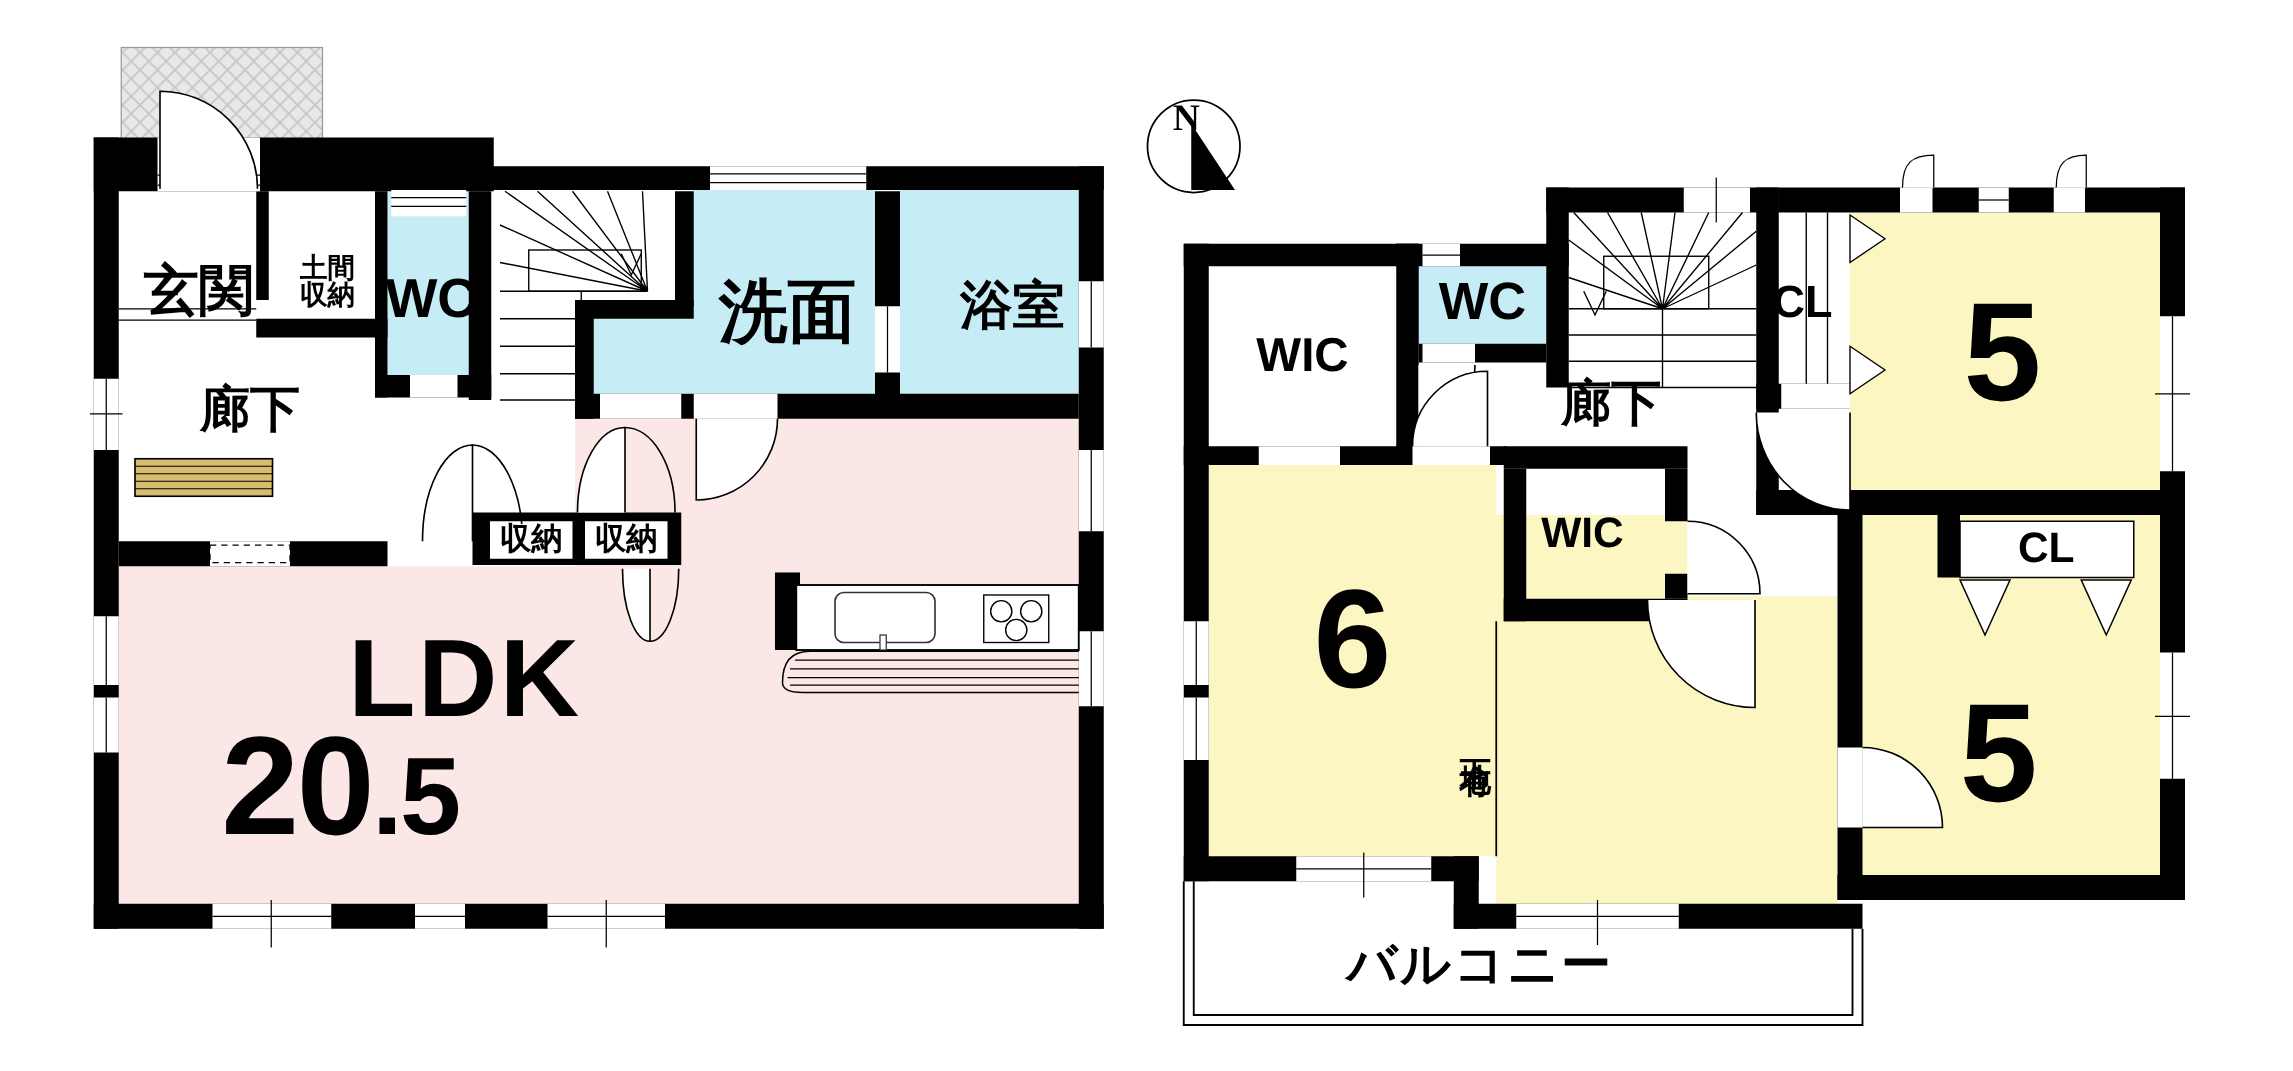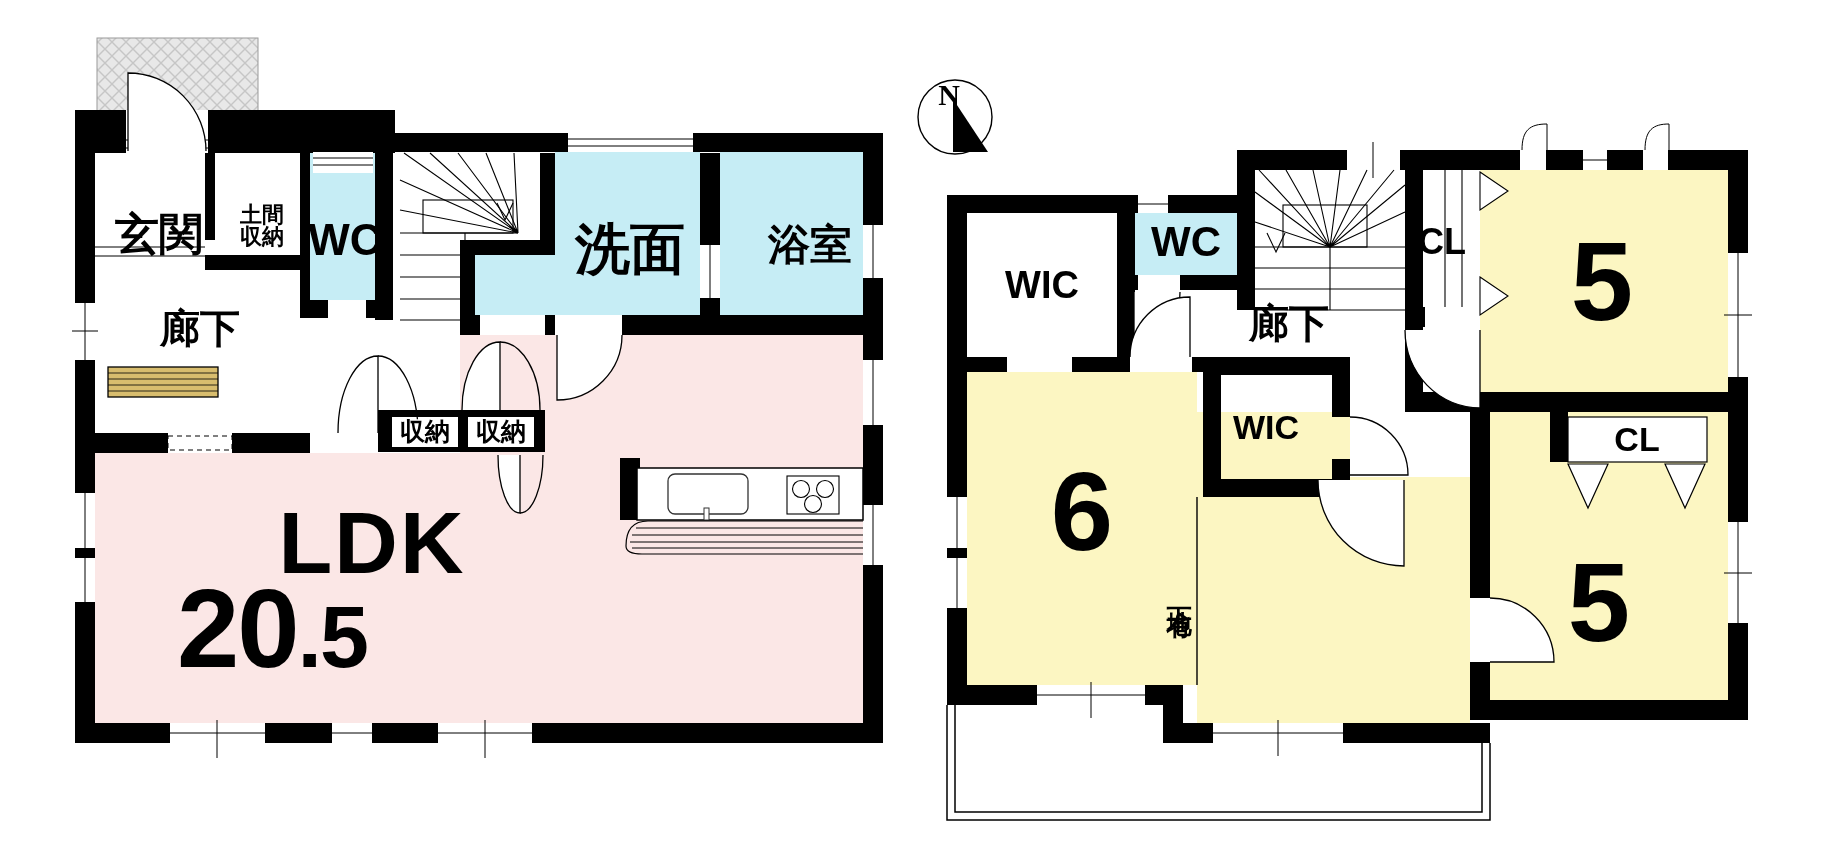--- a/index.html
+++ b/index.html
@@ -267,13 +267,14 @@
   <div class="lbl" style="left:1042px;top:285px;font-size:38px;">WIC</div>
   <div class="lbl" style="left:1186px;top:242px;font-size:42px;">WC</div>
   <div class="lbl" style="left:1289px;top:323px;font-size:40px;">廊下</div>
   <div class="lbl" style="left:1442px;top:242px;font-size:36px;">CL</div>
   <div class="lbl num" style="left:1601px;top:282px;font-size:112px;">5</div>
   <div class="lbl" style="left:1266px;top:427px;font-size:34px;">WIC</div>
   <div class="lbl num" style="left:1081px;top:512px;font-size:112px;">6</div>
   <div class="lbl vert" style="left:1179px;top:592px;font-size:25px;">下地有</div>
   <div class="lbl num" style="left:1598px;top:603px;font-size:112px;">5</div>
   <div class="lbl" style="left:1637px;top:439px;font-size:34px;">CL</div>
+  <div class="lbl" style="left:1184px;top:772px;font-size:40px;letter-spacing:2px;">バルコニー</div>
 </div>
 
 </body></html>

